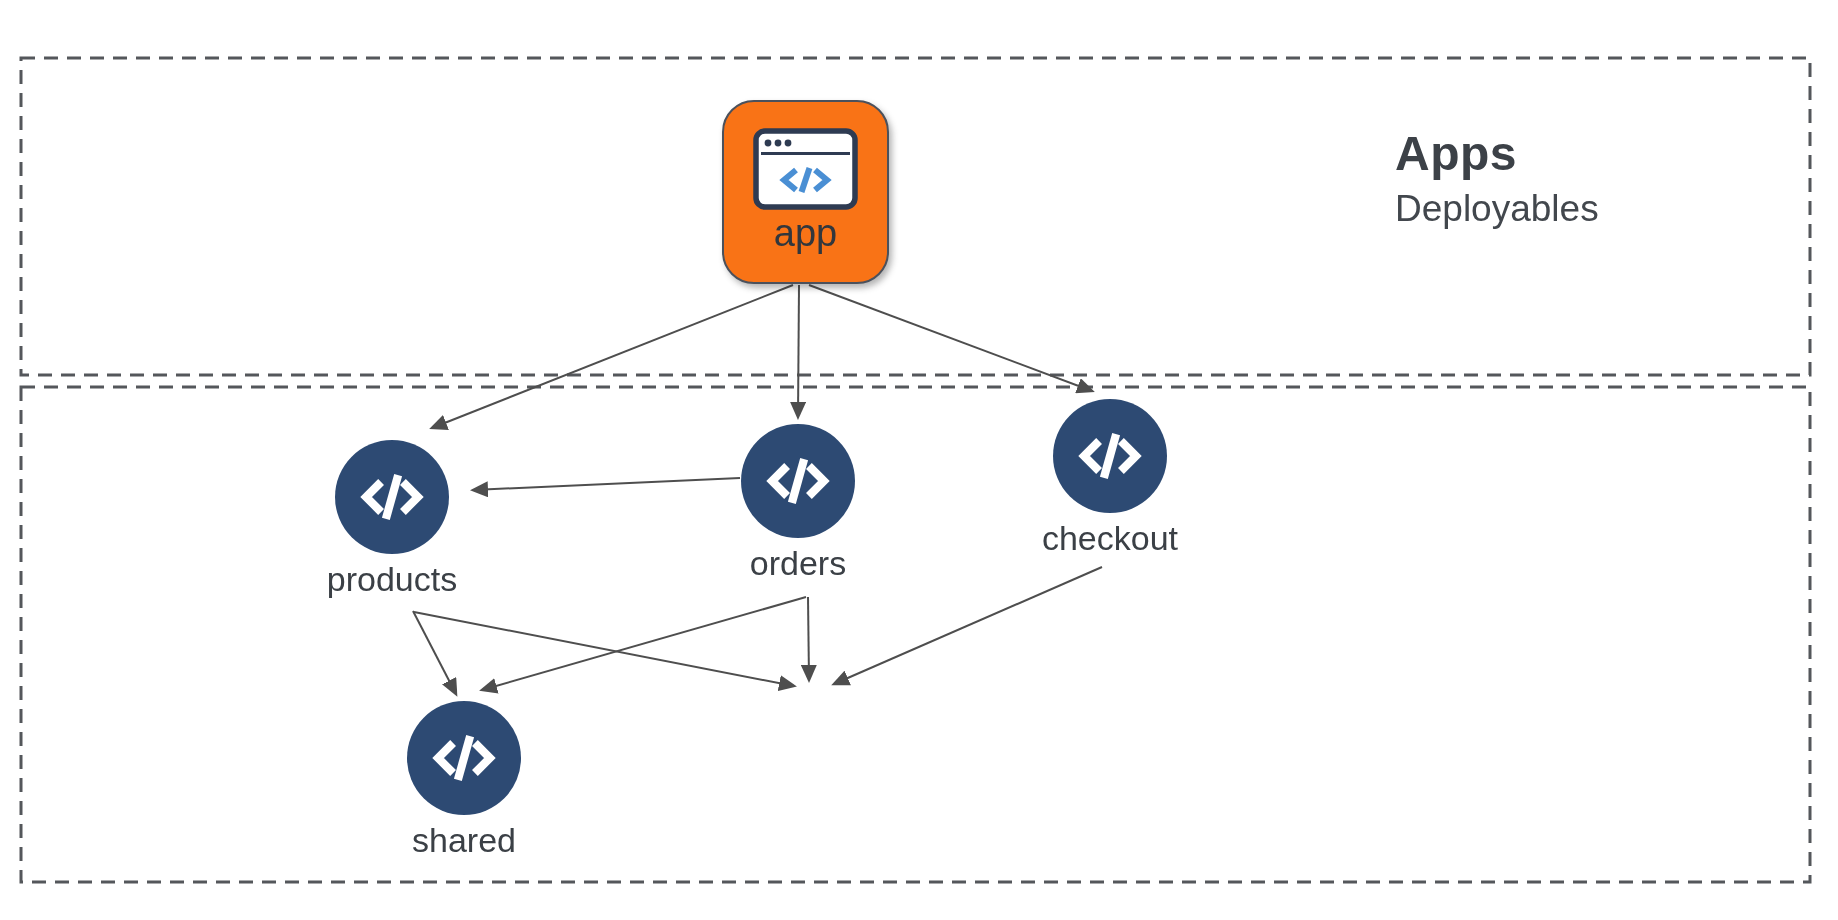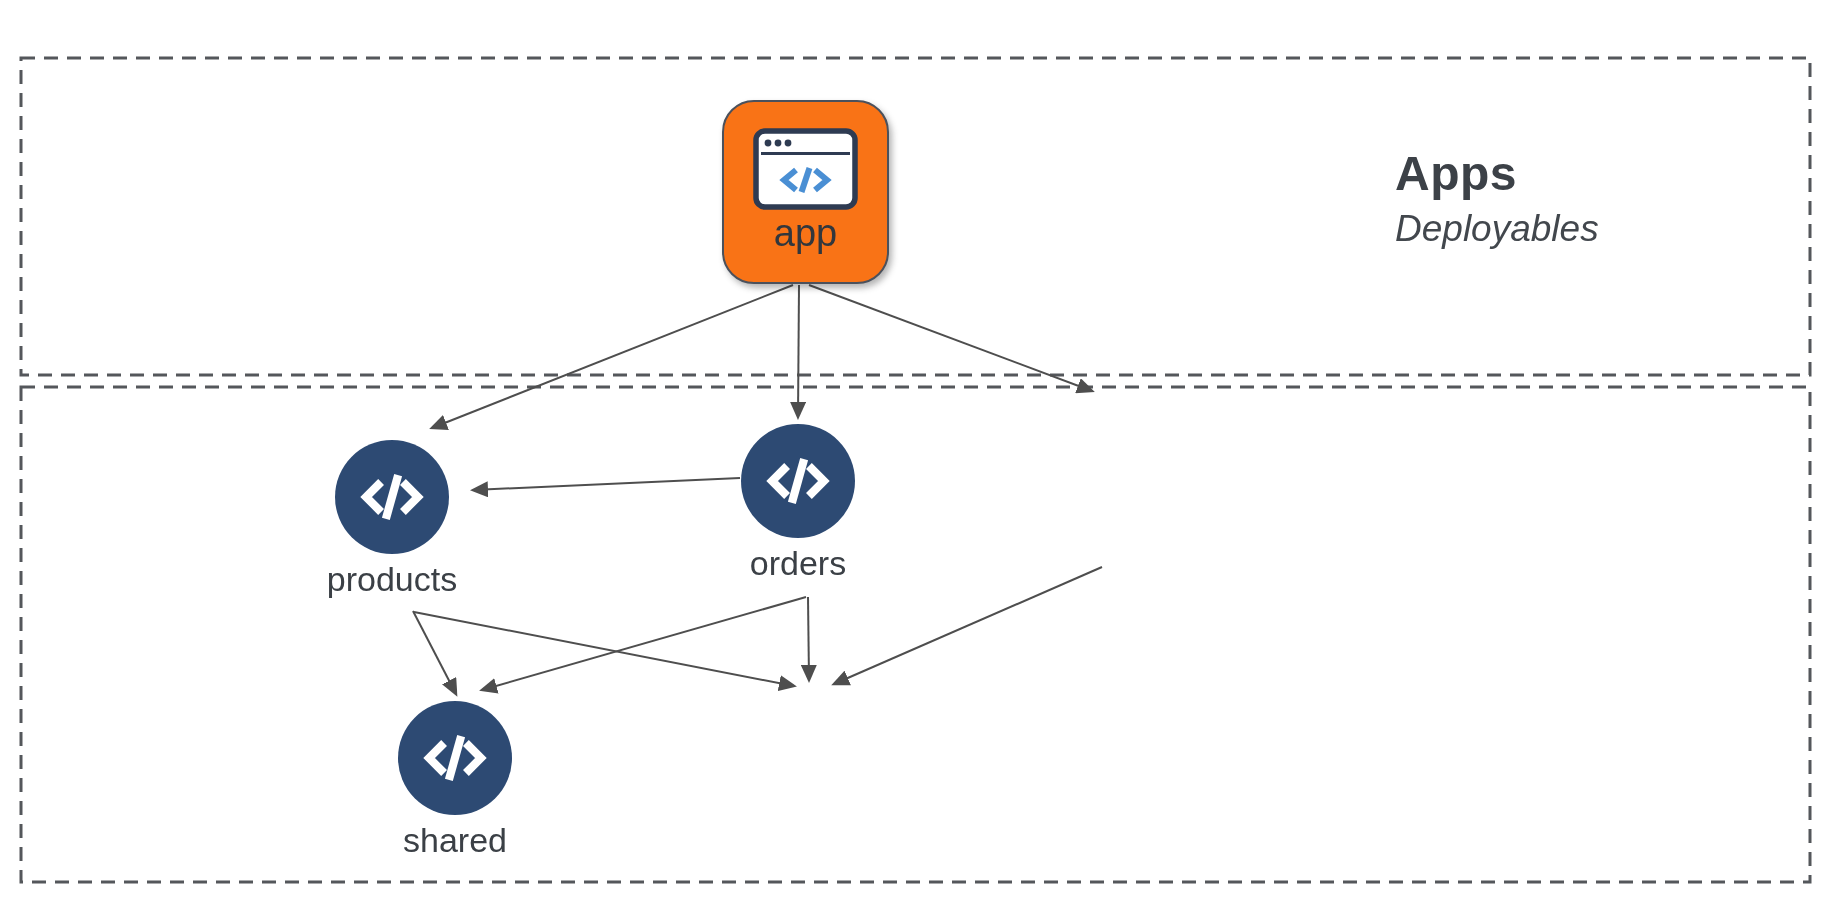--- a/index.html
+++ b/index.html
@@ -7,22 +7,22 @@
     position:relative;
     width:1838px;height:920px;
     background:#ffffff;
     font-family:"Liberation Sans", sans-serif;
     overflow:hidden;
   }
   svg.layer{position:absolute;left:0;top:0;width:1838px;height:920px;z-index:1;}
 
   
   .section-label{position:absolute;z-index:3;color:#3c4147;}
-  .section-title{font-size:48px;font-weight:bold;line-height:1.1;letter-spacing:.5px;margin-top:20px;}
-  .section-subtitle{font-size:37px;font-weight:400;margin-top:8px;line-height:1.1;color:#42474d;font-style:italic;}
+  .section-title{font-size:48px;font-weight:bold;line-height:1.1;letter-spacing:.5px;}
+  .section-subtitle{font-size:37px;font-weight:400;margin-top:8px;line-height:1.1;color:#42474d;}
   .apps-label{left:1395px;top:128px;}
   .libs-label{left:1395px;top:514px;}
 
   
   .app-card{
     position:absolute;left:722px;top:100px;width:163px;height:180px;
     background:#f97316;border:2.5px solid #4b515c;border-radius:32px;
     box-shadow:3px 4px 6px rgba(40,40,40,.35);
     z-index:2;display:flex;flex-direction:column;align-items:center;
   }
@@ -37,21 +37,21 @@
     width:114px;height:114px;border-radius:50%;
     background:#2d4a73;display:flex;align-items:center;justify-content:center;
   }
   .lib-node .node-label{
     position:absolute;left:50%;transform:translateX(-50%);
     top:120px;white-space:nowrap;font-size:34px;color:#3b4046;
   }
   .pos-products{left:335px;top:440px;}
   .pos-orders{left:741px;top:424px;}
   .pos-checkout{left:1053px;top:399px;}
-  .pos-shared{left:398px;top:701px;}
+  .pos-shared{left:407px;top:701px;}
   .pos-core{left:754px;top:691px;}
 </style>
 </head>
 <body>
 
 <div class="canvas">
 
   <svg class="layer">
     <defs>
       <marker id="arrow" markerWidth="9" markerHeight="8" refX="7.5" refY="4" orient="auto" markerUnits="strokeWidth">
@@ -102,20 +102,30 @@
     <div class="circle">
       <svg width="66" height="60" viewBox="0 0 48 44">
         <path d="M16,11 L5,22 L16,33" fill="none" stroke="#ffffff" stroke-width="6"></path>
         <path d="M32,11 L43,22 L32,33" fill="none" stroke="#ffffff" stroke-width="6"></path>
         <line x1="28.5" y1="6" x2="19.5" y2="38" stroke="#ffffff" stroke-width="6"></line>
       </svg>
     </div>
     <div class="node-label">orders</div>
   </div>
 
+  <div class="lib-node pos-checkout">
+    <div class="circle">
+      <svg width="66" height="60" viewBox="0 0 48 44">
+        <path d="M16,11 L5,22 L16,33" fill="none" stroke="#ffffff" stroke-width="6"></path>
+        <path d="M32,11 L43,22 L32,33" fill="none" stroke="#ffffff" stroke-width="6"></path>
+        <line x1="28.5" y1="6" x2="19.5" y2="38" stroke="#ffffff" stroke-width="6"></line>
+      </svg>
+    </div>
+    <div class="node-label">checkout</div>
+  </div>
 
   <div class="lib-node pos-shared">
     <div class="circle">
       <svg width="66" height="60" viewBox="0 0 48 44">
         <path d="M16,11 L5,22 L16,33" fill="none" stroke="#ffffff" stroke-width="6"></path>
         <path d="M32,11 L43,22 L32,33" fill="none" stroke="#ffffff" stroke-width="6"></path>
         <line x1="28.5" y1="6" x2="19.5" y2="38" stroke="#ffffff" stroke-width="6"></line>
       </svg>
     </div>
     <div class="node-label">shared</div>

